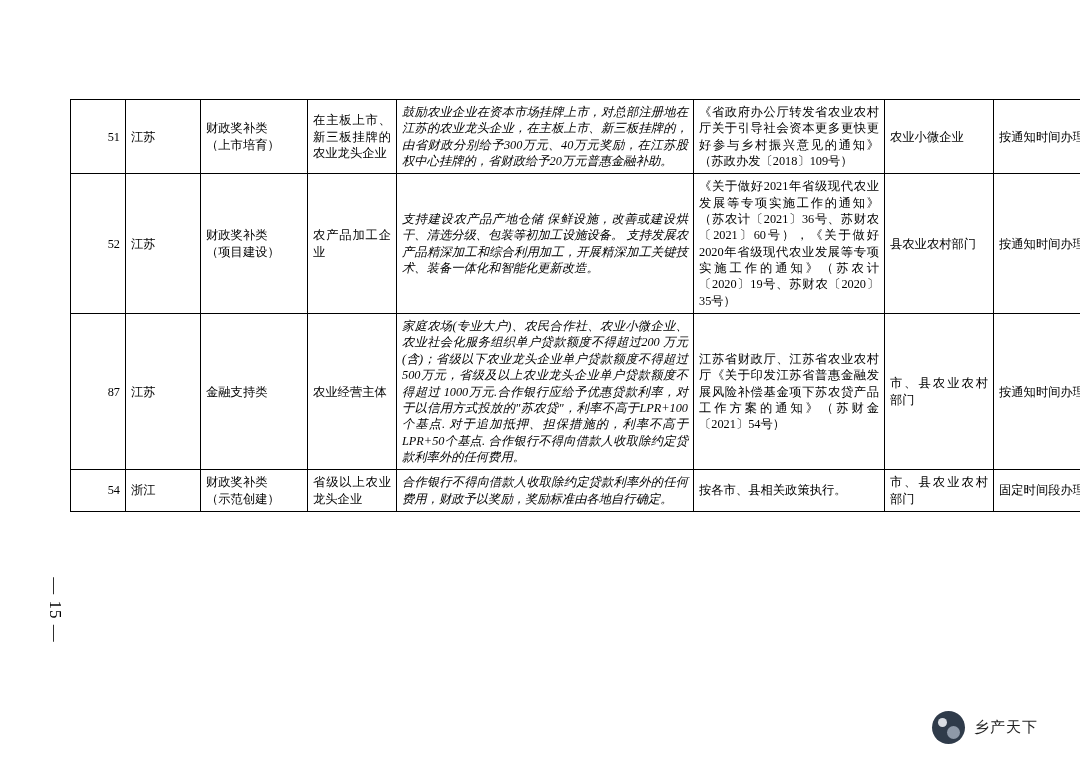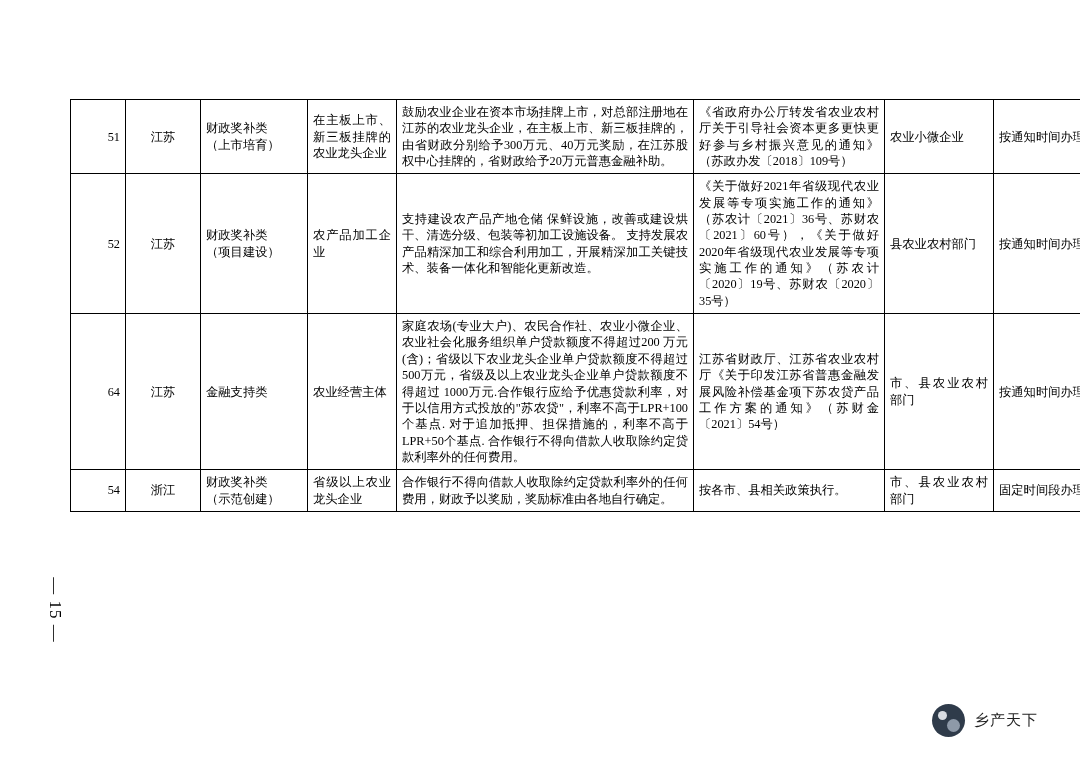--- a/index.html
+++ b/index.html
@@ -31,24 +31,24 @@
   }
   table.doc-table td {
     border: 1px solid #000;
     vertical-align: middle;
     padding: 4px 5px;
     font-size: 12.3px;
     line-height: 1.33;
     font-family: "Liberation Serif", "DejaVu Serif", serif;
   }
   td.c-num     { width: 44px;  text-align: right; }
-  td.c-prov    { width: 64px;  text-align: center; }
+  td.c-prov    { width: 64px;  text-align: left; }
   td.c-type    { width: 96px;  text-align: left; }
   td.c-target  { width: 78px;  text-align: left; }
-  td.c-content { width: 286px; text-align: left; vertical-align: middle; }
+  td.c-content { width: 286px; text-align: left; vertical-align: middle; font-style: italic; }
   td.c-basis   { width: 180px; text-align: left; vertical-align: middle; }
   td.c-dept    { width: 98px;  text-align: left; vertical-align: middle; }
   td.c-time    { width: 98px;  text-align: left; vertical-align: middle; }
 
   .cell-text {
     white-space: pre-wrap;
     display: block;
   }
   td.c-content .cell-text,
   td.c-basis .cell-text,
@@ -68,21 +68,21 @@
     font-size: 17px;
     letter-spacing: 1px;
     font-family: "Liberation Serif", "DejaVu Serif", serif;
     transform: rotate(90deg);
     transform-origin: center center;
   }
   
   .footer-badge {
     position: absolute;
     right: 42px;
-    bottom: 26px;
+    bottom: 19px;
     display: flex;
     align-items: center;
     gap: 9px;
   }
   .badge-logo {
     width: 33px;
     height: 33px;
     border-radius: 50%;
     background: #2f3b4a;
     position: relative;
@@ -166,21 +166,21 @@
           </td>
         <td class="c-dept">
             <span class="cell-text">县农业农村部门</span>
           </td>
         <td class="c-time">
             <span class="cell-text">按通知时间办理</span>
           </td>
       </tr>
       <tr>
         <td class="c-num">
-            <span class="cell-text">64</span>
+            <span class="cell-text">87</span>
           </td>
         <td class="c-prov">
             <span class="cell-text">江苏</span>
           </td>
         <td class="c-type">
             <span class="cell-text">金融支持类</span>
           </td>
         <td class="c-target">
             <span class="cell-text">农业经营主体</span>
           </td>

